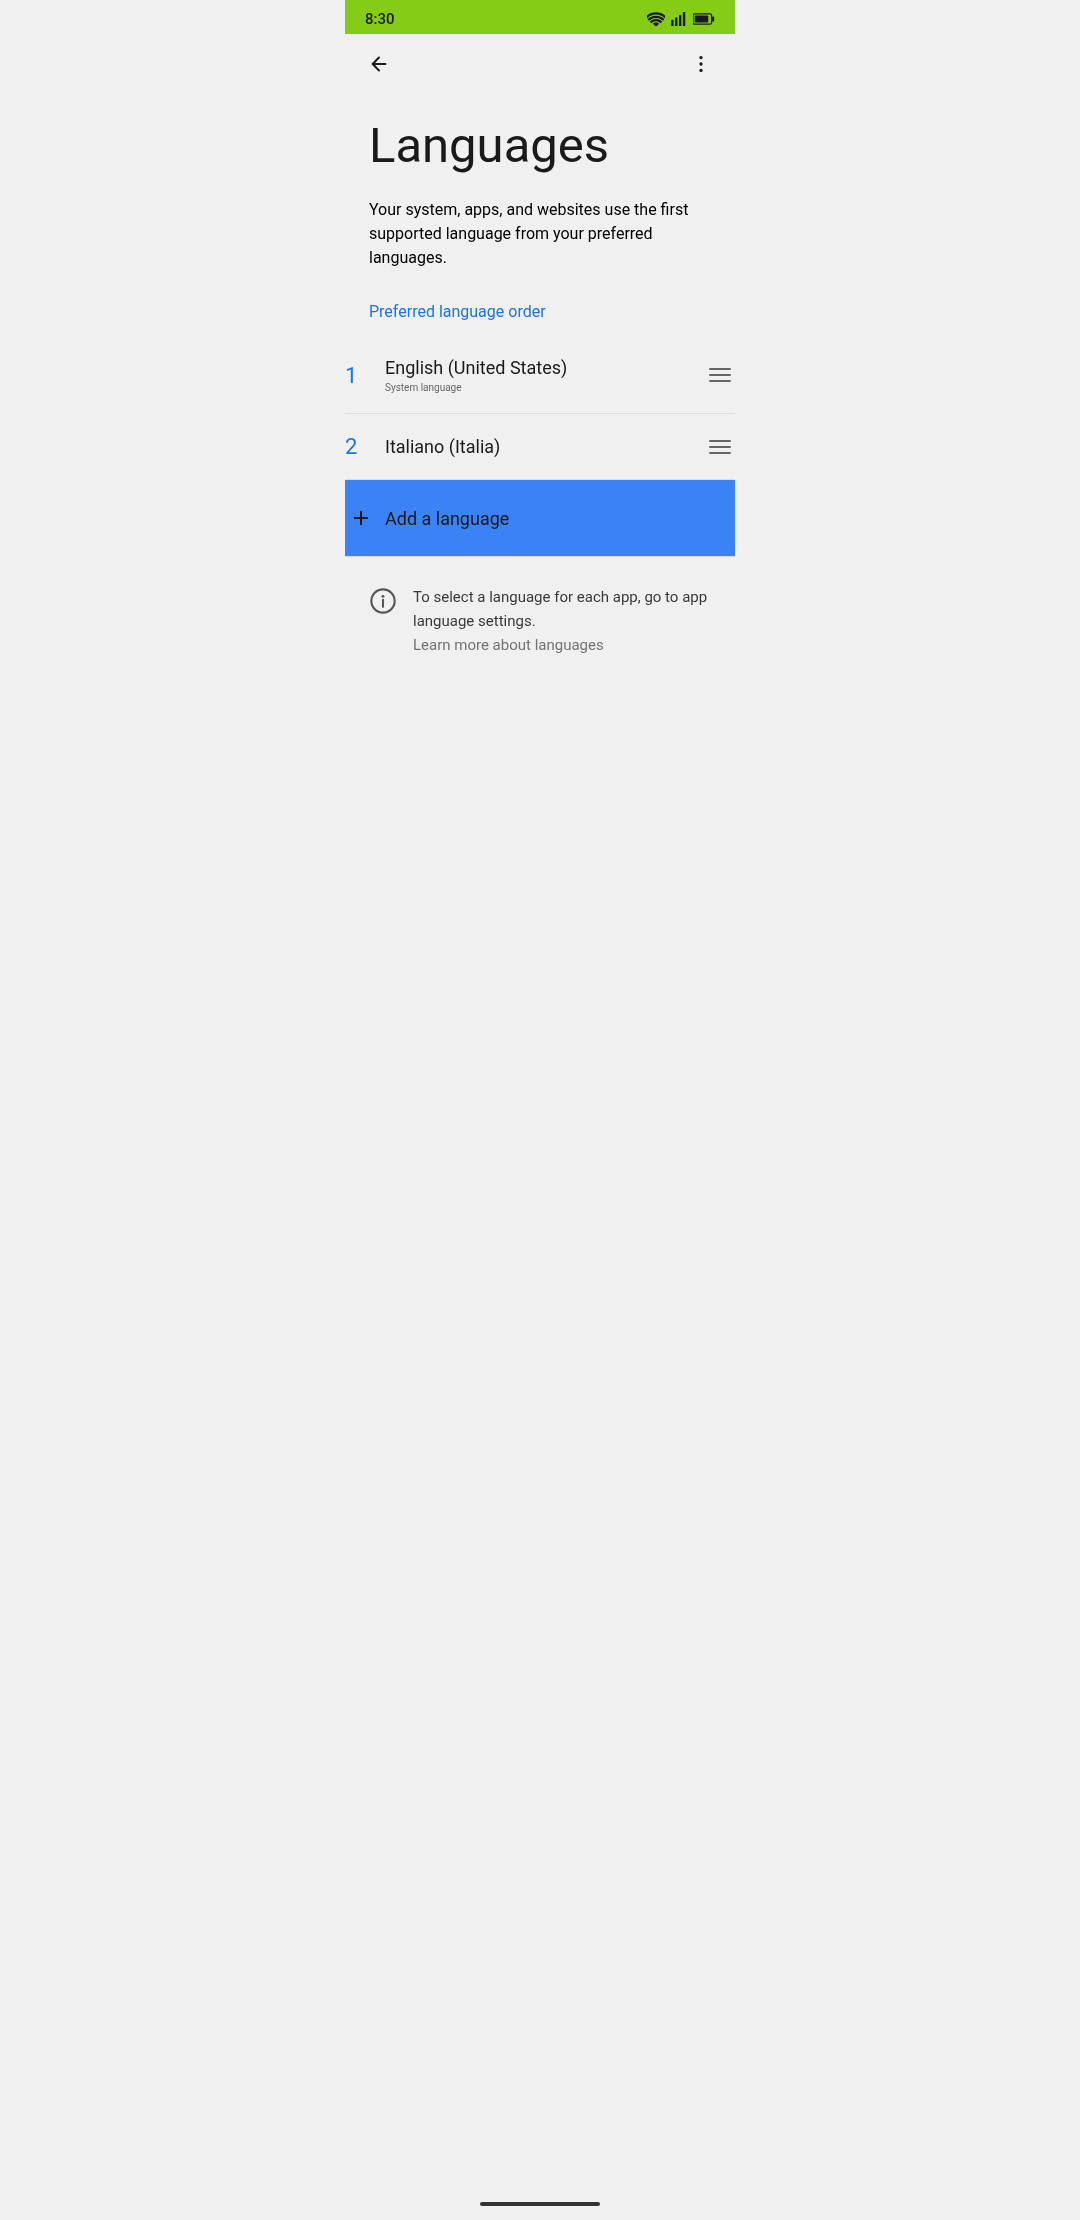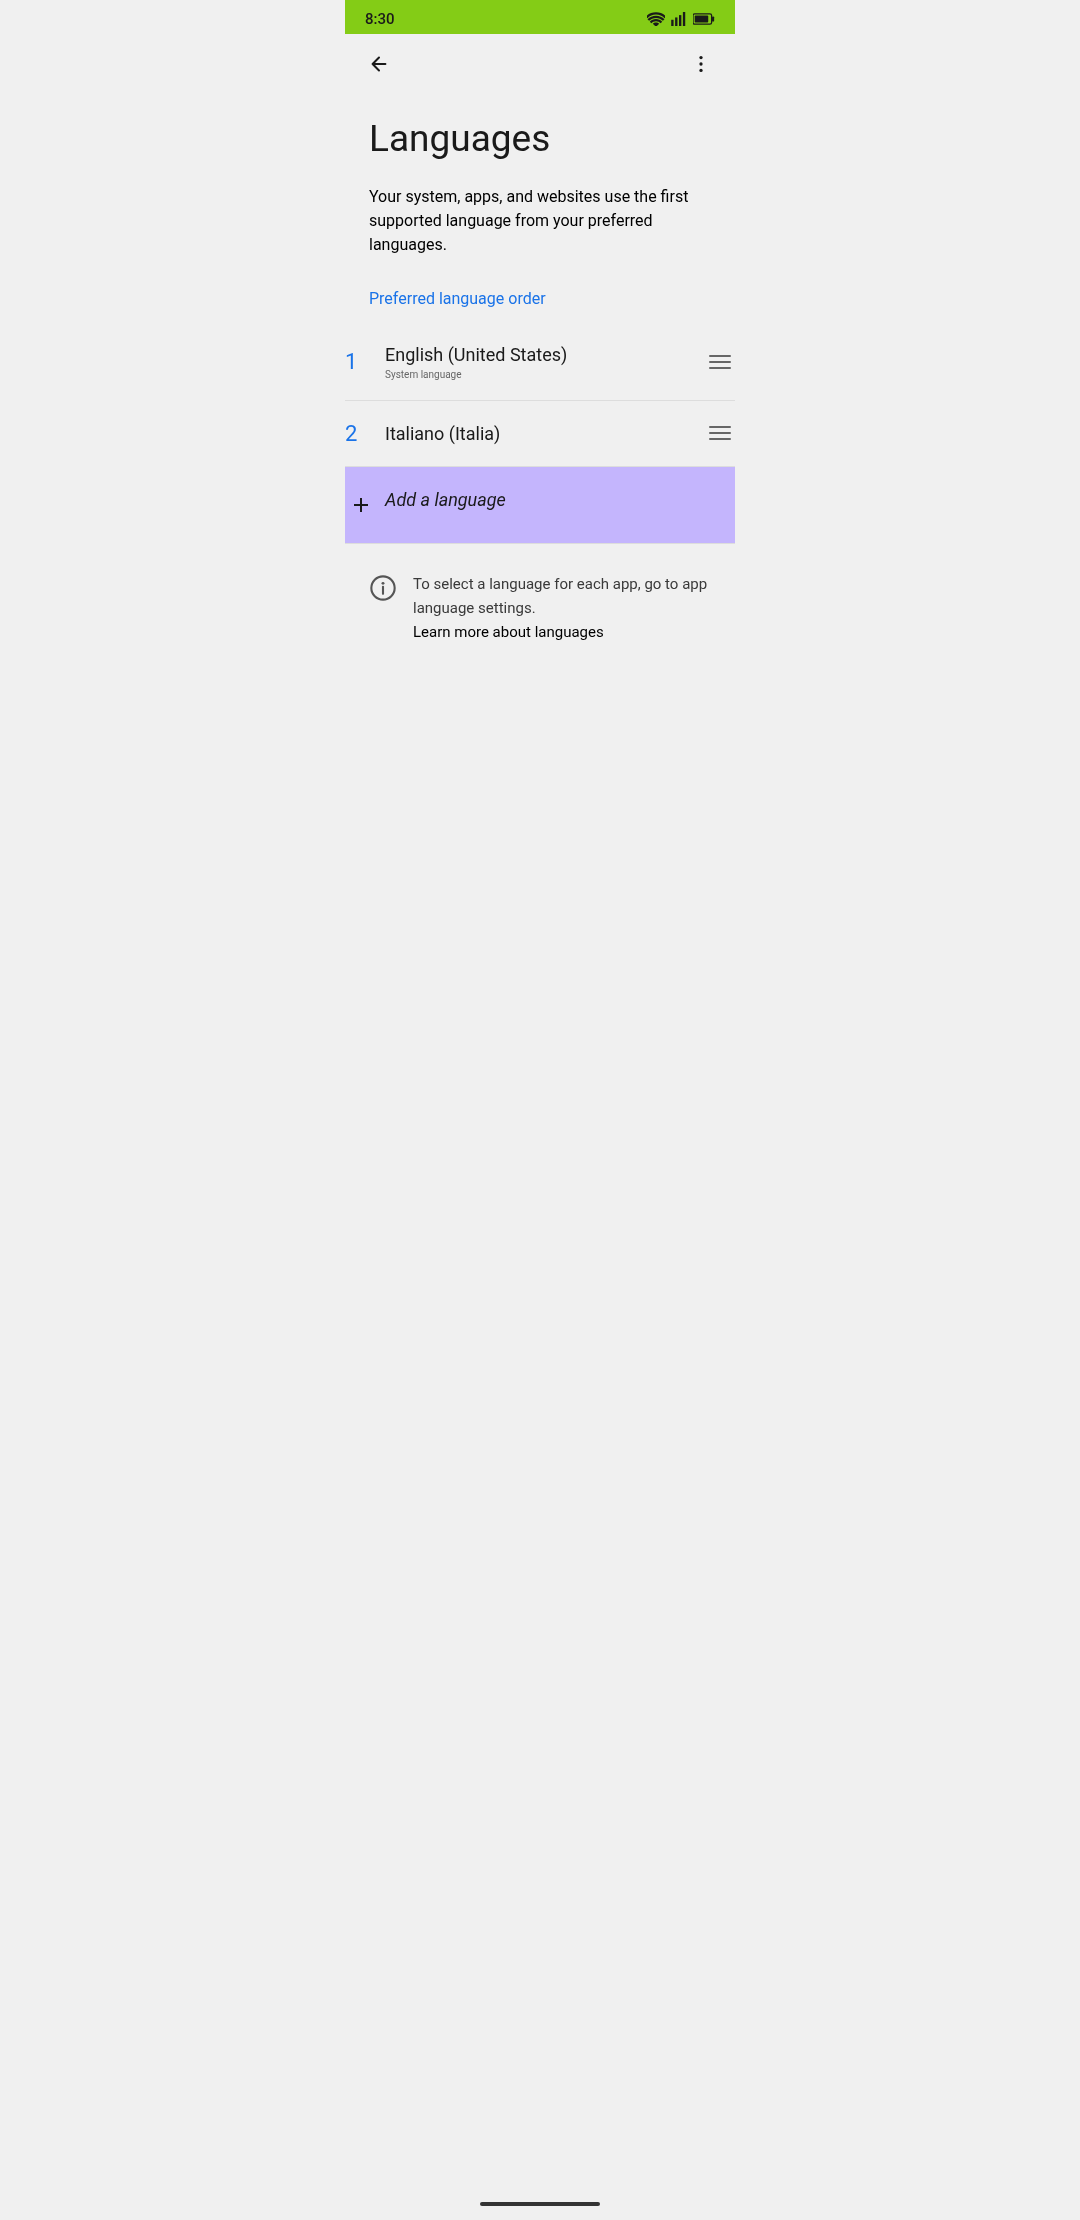--- a/index.html
+++ b/index.html
@@ -63,21 +63,21 @@
       width: 22px;
       height: 22px;
       color: #1a1a1a;
     }
 
     .content {
       padding: 24px 24px 0 24px;
     }
 
     .page-title {
-      font-size: 37px;
+      font-size: 49px;
       font-weight: 400;
       color: #1a1a1a;
       margin-bottom: 24px;
       line-height: 1.15;
     }
 
     .page-description {
       font-size: 16px;
       color: #000000;
       line-height: 1.5;
@@ -141,26 +141,25 @@
 
     .drag-handle-line {
       width: 22px;
       height: 2px;
       background-color: #666;
       border-radius: 1px;
     }
 
     .add-language-item {
       display: flex;
-      align-items: flex-start;
+      align-items: center;
       padding: 22px 24px;
-      background-color: #c4b5fd;
+      background-color: #3b82f6;
       cursor: pointer;
       border-bottom: 1px solid #ddd;
-      font-style: italic;
     }
 
     .add-icon {
       width: 32px;
       height: 32px;
       display: flex;
       align-items: center;
       justify-content: center;
       color: #1a1a1a;
       font-size: 24px;
@@ -189,21 +188,21 @@
       margin-top: 2px;
     }
 
     .info-text {
       font-size: 15px;
       color: #3a3a3a;
       line-height: 1.6;
     }
 
     .info-link {
-      color: #000000;
+      color: #737373;
       text-decoration: none;
       cursor: pointer;
     }
 
     .bottom-bar {
       position: fixed;
       bottom: 0;
       left: 50%;
       transform: translateX(-50%);
       width: 390px;

